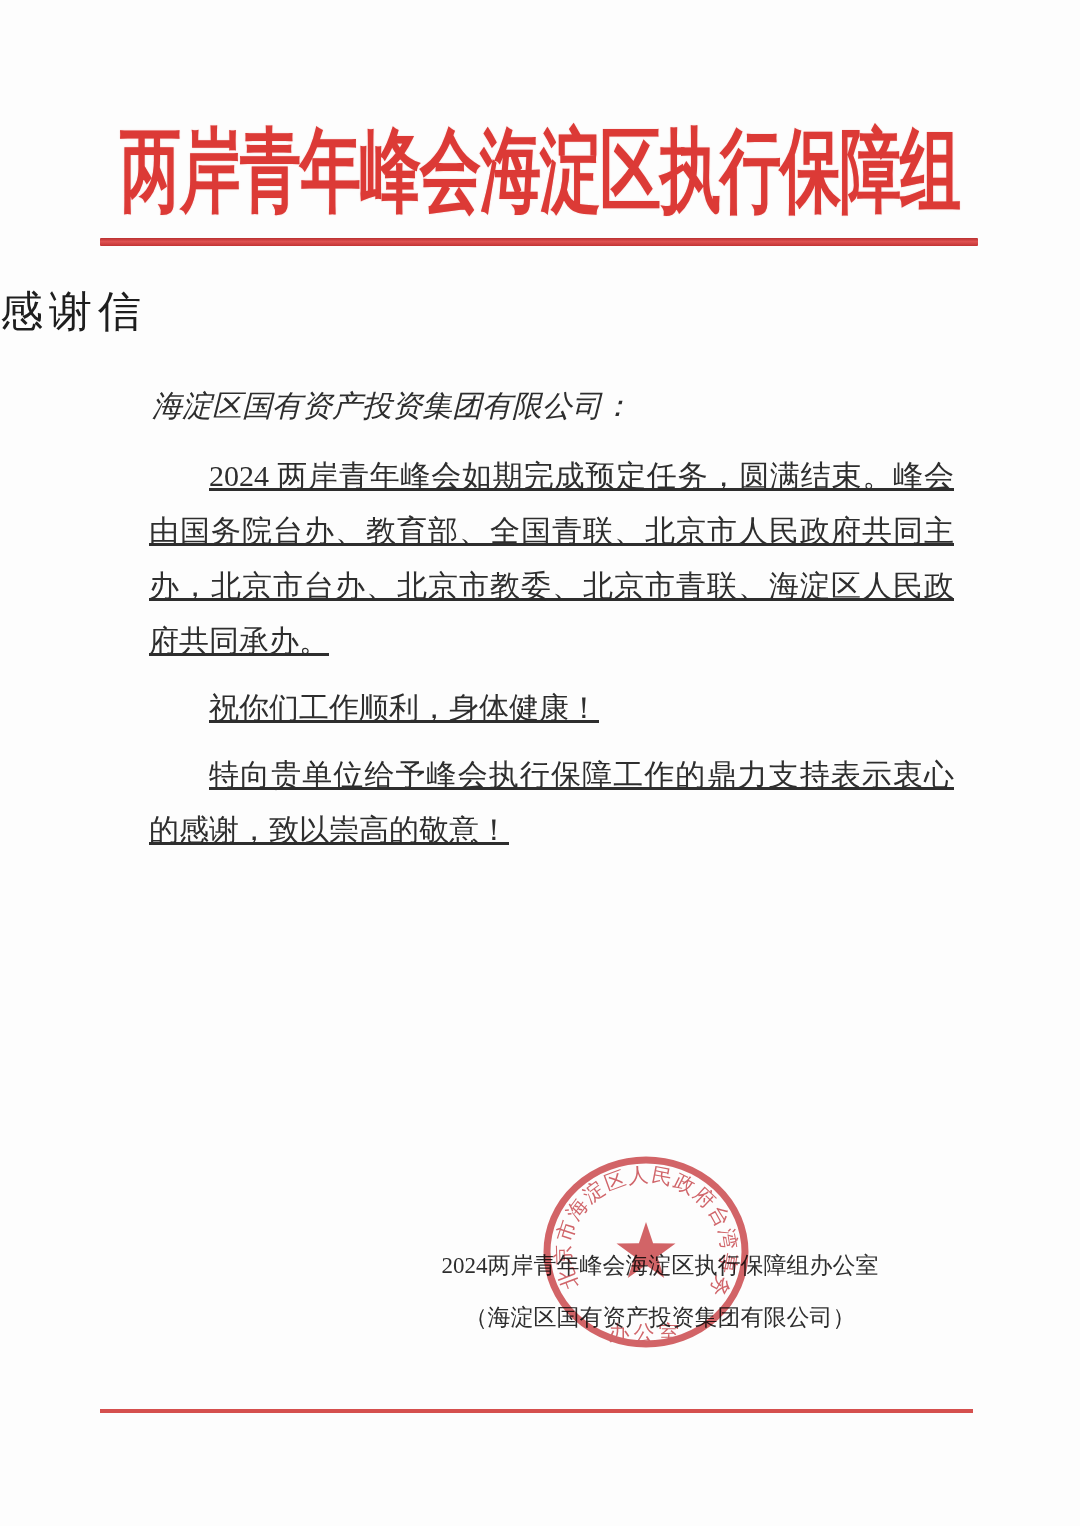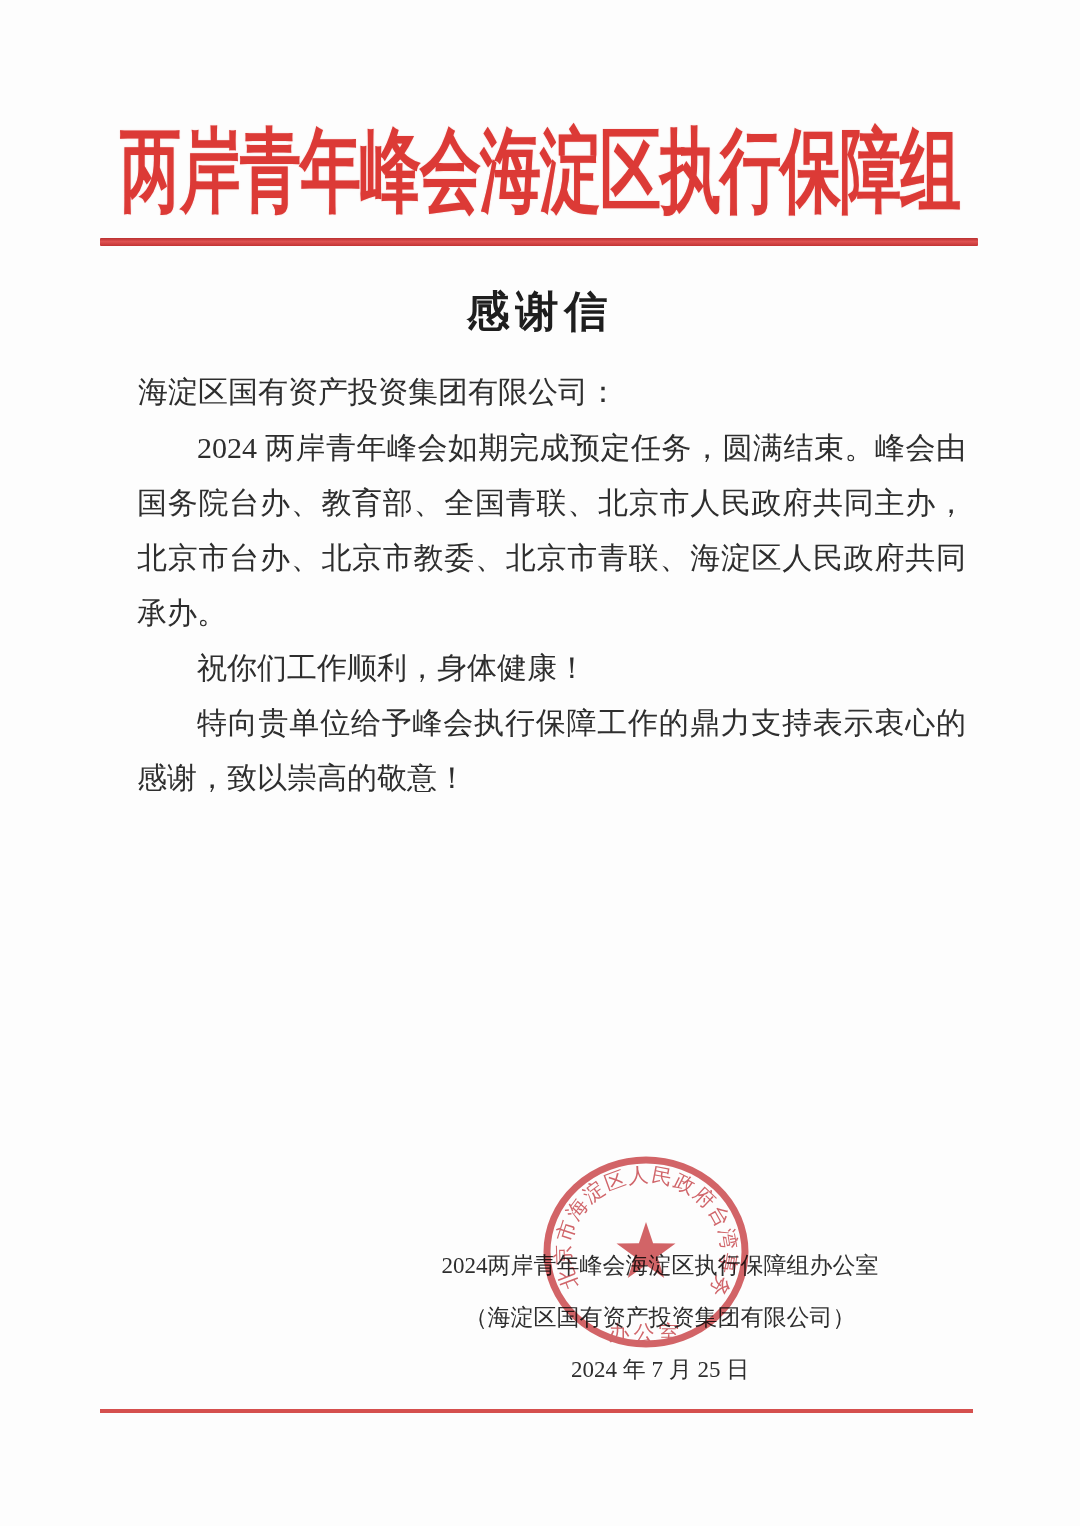--- a/index.html
+++ b/index.html
@@ -42,43 +42,45 @@
     width: 878px;
     height: 8px;
     background: linear-gradient(to bottom, #b93030, #e05252 45%, #c23434);
     border-radius: 1px;
   }
   .letter-title {
     position: absolute;
     top: 283px;
     left: 0;
     width: 100%;
-    text-align: center;
+    text-align: left;
     font-size: 43px;
-    font-weight: 700;
+    font-weight: 400;
     color: #1e1e1e;
     letter-spacing: 6px;
   }
   .body-text {
     position: absolute;
     top: 363px;
     left: 137px;
     width: 829px;
     font-size: 30px;
     line-height: 55px;
     color: #2e2e2e;
     text-align: justify;
   }
   .body-text .salutation {
     text-indent: 0;
-    margin: 1px;
+    margin: 15px;
+    font-style: italic;
   }
   .body-text p {
-    margin: 0;
+    margin: 12px;
     text-indent: 2em;
+    text-decoration: underline;
   }
   .signature {
     position: absolute;
     top: 1240px;
     left: 360px;
     width: 600px;
     text-align: center;
     font-size: 23px;
     line-height: 52px;
     color: #2e2e2e;
@@ -119,21 +121,20 @@
   <div class="body-text">
     <div class="salutation">海淀区国有资产投资集团有限公司：</div>
     <p>2024 两岸青年峰会如期完成预定任务，圆满结束。峰会由国务院台办、教育部、全国青联、北京市人民政府共同主办，北京市台办、北京市教委、北京市青联、海淀区人民政府共同承办。</p>
     <p>祝你们工作顺利，身体健康！</p>
     <p>特向贵单位给予峰会执行保障工作的鼎力支持表示衷心的感谢，致以崇高的敬意！</p>
   </div>
 
   <div class="signature">
     <div>2024两岸青年峰会海淀区执行保障组办公室</div>
     <div>（海淀区国有资产投资集团有限公司）</div>
-    <div>2024 年 7 月 25 日</div>
   </div>
 
   <svg class="seal" viewBox="0 0 206 192" preserveAspectRatio="none">
     <defs>
       <path id="seal-arc" d="M 37.2 131 A 76 70 0 1 1 168.8 131" fill="none"></path>
     </defs>
     <ellipse cx="103" cy="96" rx="99" ry="92" fill="none" stroke="#cb4347" stroke-width="7"></ellipse>
     <text font-size="20.5" fill="#c8444a" letter-spacing="1.5" font-family="Liberation Serif, DejaVu Serif, serif">
       <textPath href="#seal-arc" startOffset="2">北京市海淀区人民政府台湾事务</textPath>
     </text>

